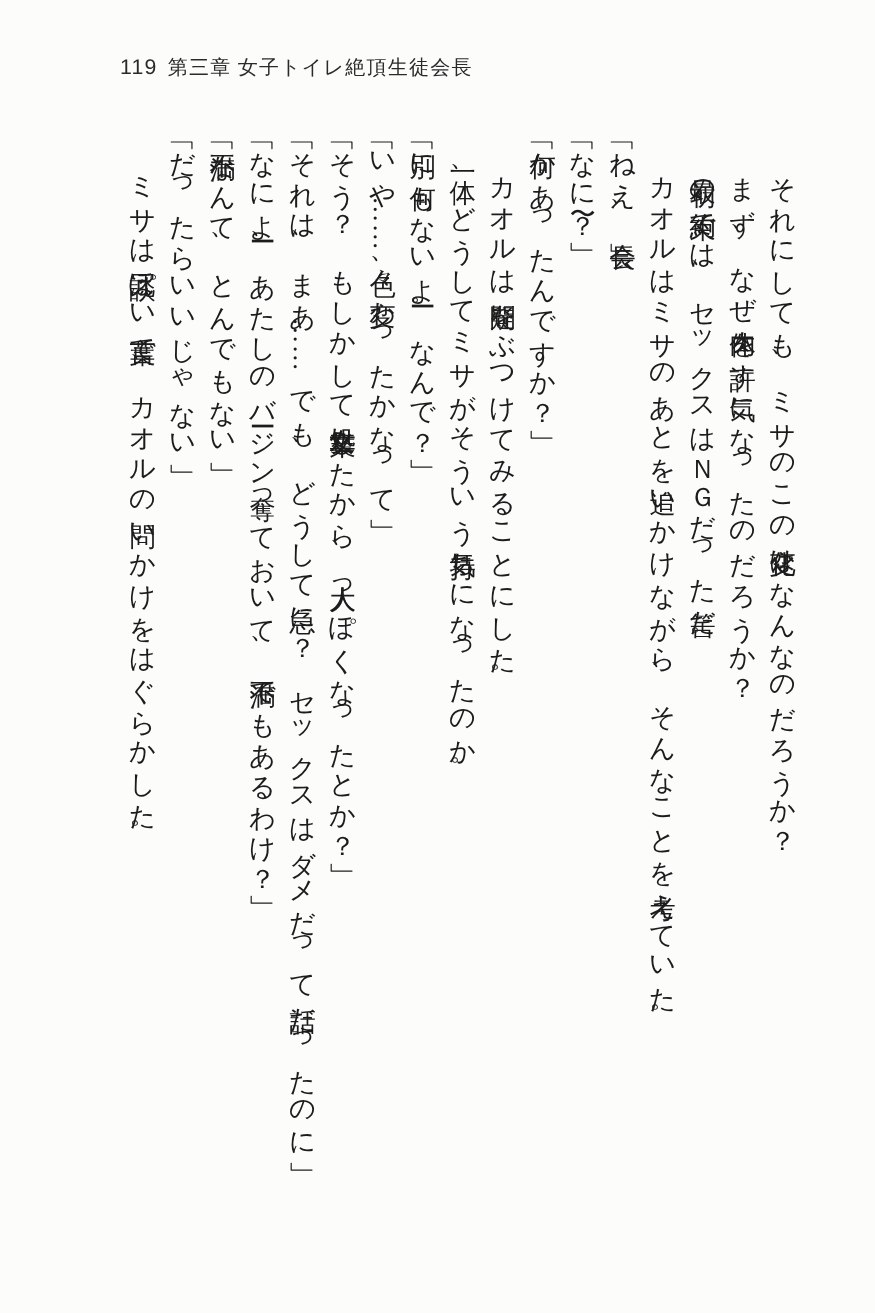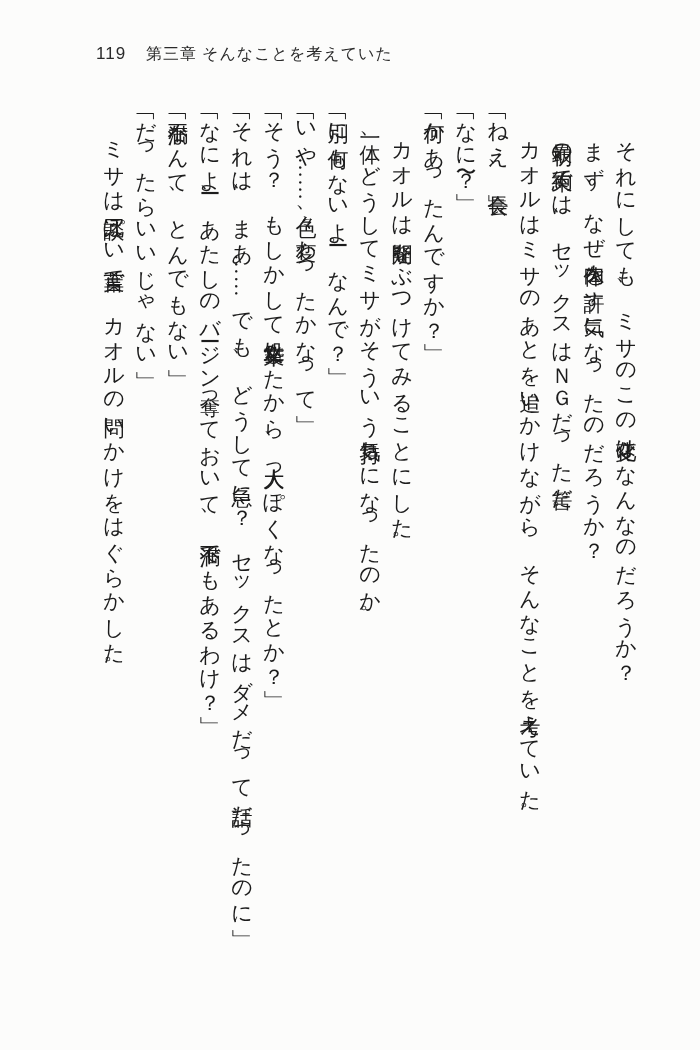--- a/index.html
+++ b/index.html
@@ -20,21 +20,21 @@
   .running-head {
     position: absolute;
     top: 44px;
     left: 96px;
     font-size: 16px;
     letter-spacing: 1px;
     color: #2a2a2a;
     white-space: nowrap;
   }
   .running-head .page-num {
-    margin-right: 20px;
+    margin-right: 8px;
     font-family: "Liberation Sans", "DejaVu Sans", sans-serif;
     font-size: 17px;
   }
   .text-block {
     position: absolute;
     top: 106px;
     right: 58px;
     height: 872px;
     writing-mode: vertical-rl;
     text-orientation: mixed;
@@ -48,21 +48,21 @@
   }
   .text-block p.indent {
     text-indent: 1em;
   }
 </style>
 </head>
 <body>
 
 <div class="page">
   <div class="running-head">
-    <span class="page-num">119</span><span class="chapter">第三章 そんなことを考えていた</span>
+    <span class="page-num">119</span><span class="chapter">第三章 女子トイレ絶頂生徒会長</span>
   </div>
   <div class="text-block">
       <p class="indent">それにしても、ミサのこの変化はなんなのだろうか？</p>
       <p class="indent">まず、なぜ肉体を許す気になったのだろうか？</p>
       <p class="indent">最初の約束では、セックスはＮＧだった筈だ。</p>
       <p class="indent">カオルはミサのあとを追いかけながら、そんなことを考えていた。</p>
       <p>「ねえ、会長」</p>
       <p>「なに〜？」</p>
       <p>「何かあったんですか？」</p>
       <p class="indent">カオルは疑問をぶつけてみることにした。</p>

